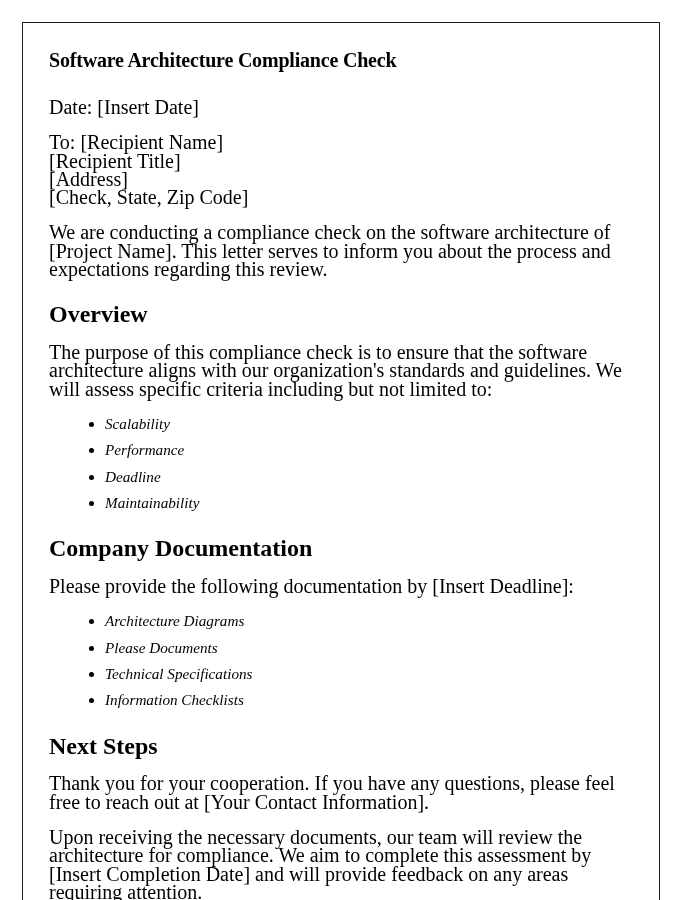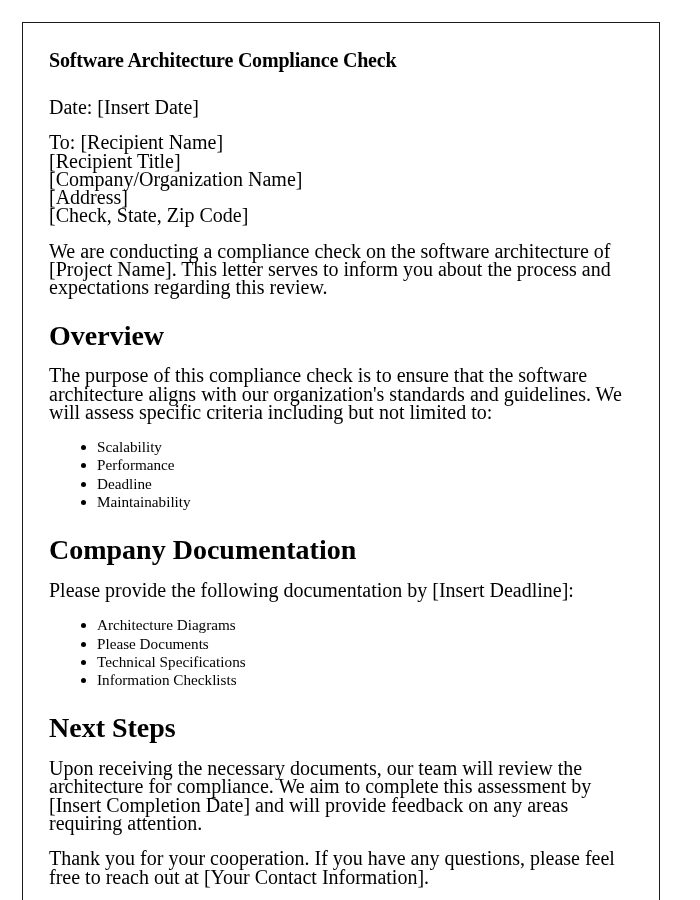--- a/index.html
+++ b/index.html
@@ -33,21 +33,21 @@
 
   .doc-title {
     font-size: 20px;
     font-weight: bold;
     line-height: 1.15;
     margin: 0 0 26px 0;
     letter-spacing: -0.2px;
   }
 
   .section-heading {
-    font-size: 28px;
+    font-size: 24px;
     font-weight: bold;
     line-height: 1.2;
     margin: 22px 0 14px 0;
   }
 
   p.body-text,
   .addr-block {
     font-size: 20px;
     line-height: 18.3px;
     margin: 0 0 17px 0;
@@ -58,38 +58,38 @@
   }
 
   ul.bullets {
     font-size: 15.2px;
     line-height: 18.3px;
     margin: 0 0 17px 0;
     padding-left: 48px;
     list-style-type: disc;
   }
   ul.bullets li {
-    margin: 0;
+    margin: 8px;
     padding: 0;
+    font-style: italic;
   }
 </style>
 </head>
 <body>
 
 <div class="page">
   <div class="page-inner">
 
     <h1 class="doc-title">Software Architecture Compliance Check</h1>
 
     <p class="body-text">Date: [Insert Date]</p>
 
     <div class="addr-block">
       <div>To: [Recipient Name]</div>
       <div>[Recipient Title]</div>
-      <div>[Company/Organization Name]</div>
       <div>[Address]</div>
       <div>[Check, State, Zip Code]</div>
     </div>
 
 
     <p class="body-text">We are conducting a compliance check on the software architecture of [Project Name]. This letter serves to inform you about the process and expectations regarding this review.</p>
 
     <h2 class="section-heading">Overview</h2>
     <p class="body-text">The purpose of this compliance check is to ensure that the software architecture aligns with our organization's standards and guidelines. We will assess specific criteria including but not limited to:</p>
     <ul class="bullets">
@@ -102,18 +102,18 @@
     <h2 class="section-heading">Company Documentation</h2>
     <p class="body-text">Please provide the following documentation by [Insert Deadline]:</p>
     <ul class="bullets">
       <li>Architecture Diagrams</li>
       <li>Please Documents</li>
       <li>Technical Specifications</li>
       <li>Information Checklists</li>
     </ul>
 
     <h2 class="section-heading">Next Steps</h2>
+    <p class="body-text">Thank you for your cooperation. If you have any questions, please feel free to reach out at [Your Contact Information].</p>
+
     <p class="body-text">Upon receiving the necessary documents, our team will review the architecture for compliance. We aim to complete this assessment by [Insert Completion Date] and will provide feedback on any areas requiring attention.</p>
-
-    <p class="body-text">Thank you for your cooperation. If you have any questions, please feel free to reach out at [Your Contact Information].</p>
 
   </div>
 </div>
 
 </body></html>

